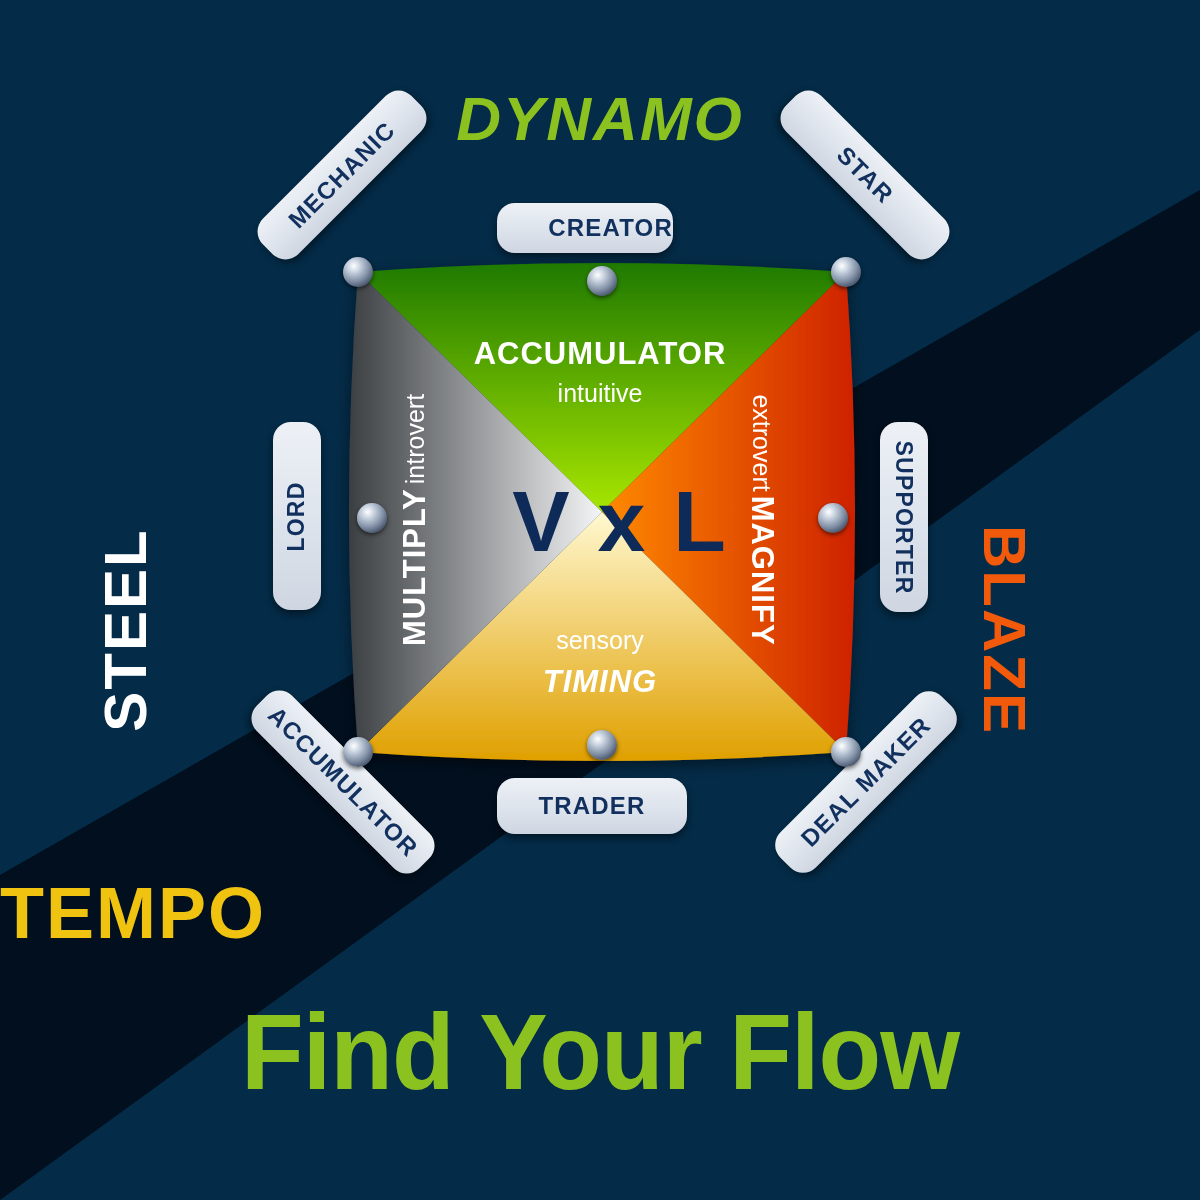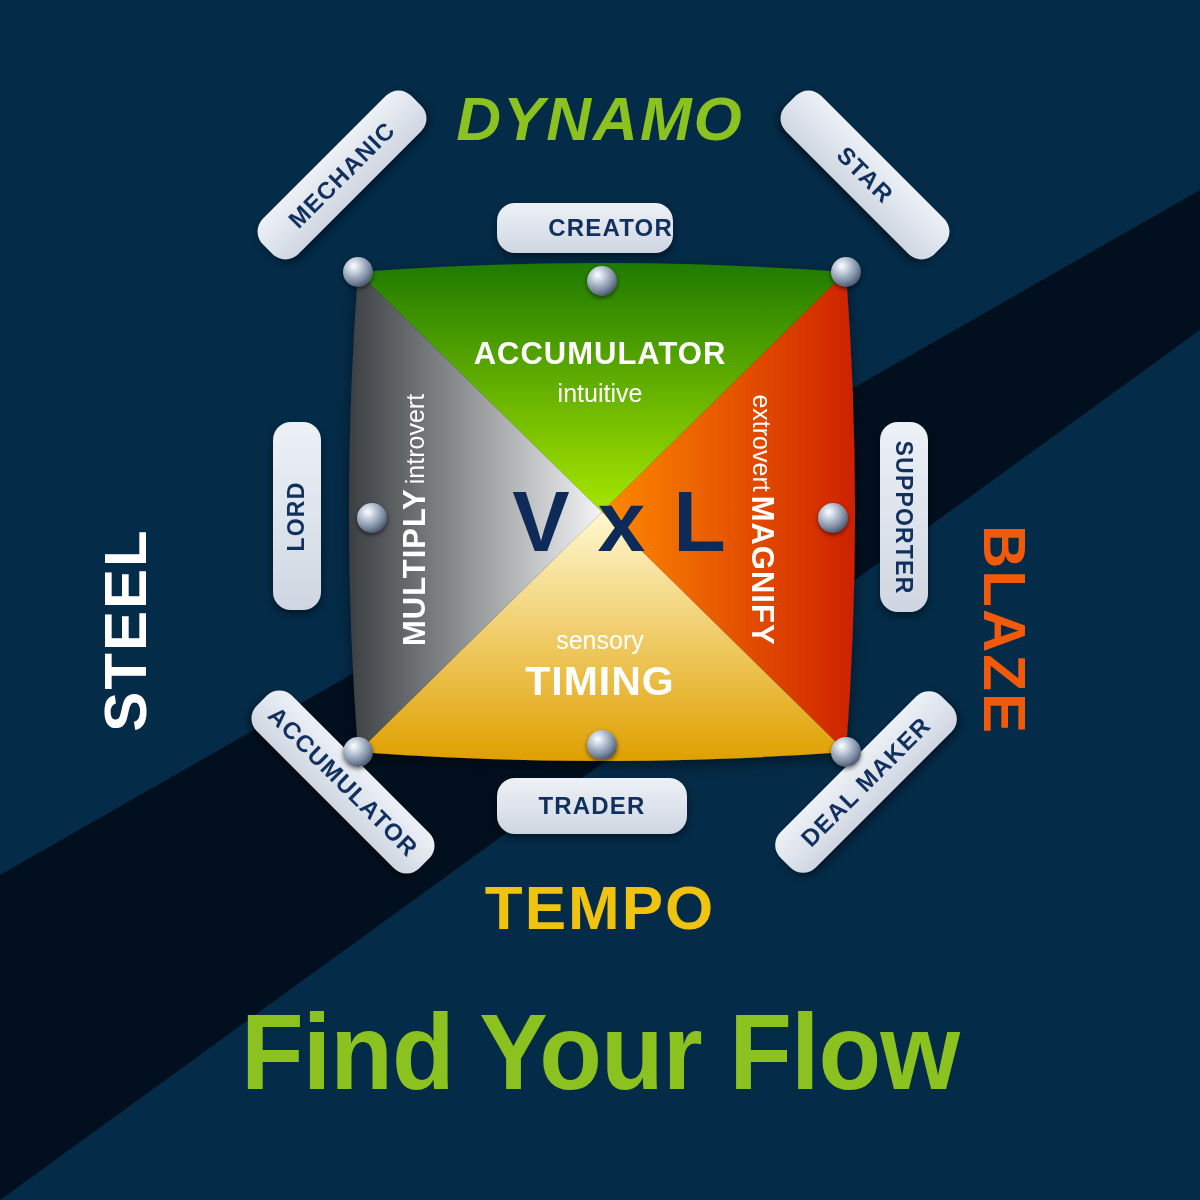--- a/index.html
+++ b/index.html
@@ -19,22 +19,22 @@
     font-weight:bold;
     letter-spacing:0.5px;
     white-space:nowrap;
     line-height:1;
   }
   #lbl-dynamo{
     left:0;right:0;top:88px;text-align:center;
     color:#8CC220;font-size:62px;letter-spacing:2px;font-style:italic;
   }
   #lbl-tempo{
-    left:0;right:0;top:877px;text-align:center;
-    color:#F0C311;font-size:62px;letter-spacing:2px;
+    left:0;right:0;top:877px;
+    color:#F0C311;font-size:72px;letter-spacing:2px;
   }
   #lbl-steel{
     left:126px;top:600px;
     color:#ffffff;font-size:60px;letter-spacing:2px;
     transform:translate(-50%,0) rotate(-90deg);
     transform-origin:center center;
   }
   #lbl-blaze{
     left:1004px;top:600px;
     color:#F15A0B;font-size:60px;letter-spacing:2px;
@@ -103,21 +103,21 @@
     position:absolute;left:0;right:0;top:478px;text-align:center;
     color:#0E2A58;font-size:86px;font-weight:bold;letter-spacing:2px;
     line-height:1;pointer-events:none;padding-left:40px;
   }
 
   .tri-text{position:absolute;text-align:center;color:#fff;pointer-events:none;}
   #txt-innovation{left:0;right:0;top:336px;}
   #txt-innovation .big{font-size:31px;font-weight:bold;letter-spacing:1px;}
   #txt-innovation .sm{font-size:25px;margin-top:7px;}
   #txt-timing{left:0;right:0;top:626px;}
-  #txt-timing .big{font-size:41px;font-weight:bold;letter-spacing:1px;margin-top:3px;}
+  #txt-timing .big{font-size:31px;font-weight:bold;letter-spacing:1px;margin-top:9px;font-style:italic;}
   #txt-timing .sm{font-size:25px;}
 
   #txt-multiply{left:415px;top:520px;width:0;height:0;}
   #txt-magnify{left:762px;top:520px;width:0;height:0;}
   .side-pair{position:absolute;display:flex;align-items:center;gap:4px;white-space:nowrap;
     transform-origin:center center;left:0;top:0;}
   .side-pair .big{font-size:31px;font-weight:bold;letter-spacing:1px;}
   .side-pair .sm{font-size:25px;}
   #txt-multiply .side-pair{transform:translate(-50%,-50%) rotate(-90deg);}
   #txt-magnify .side-pair{transform:translate(-50%,-50%) rotate(90deg);}

